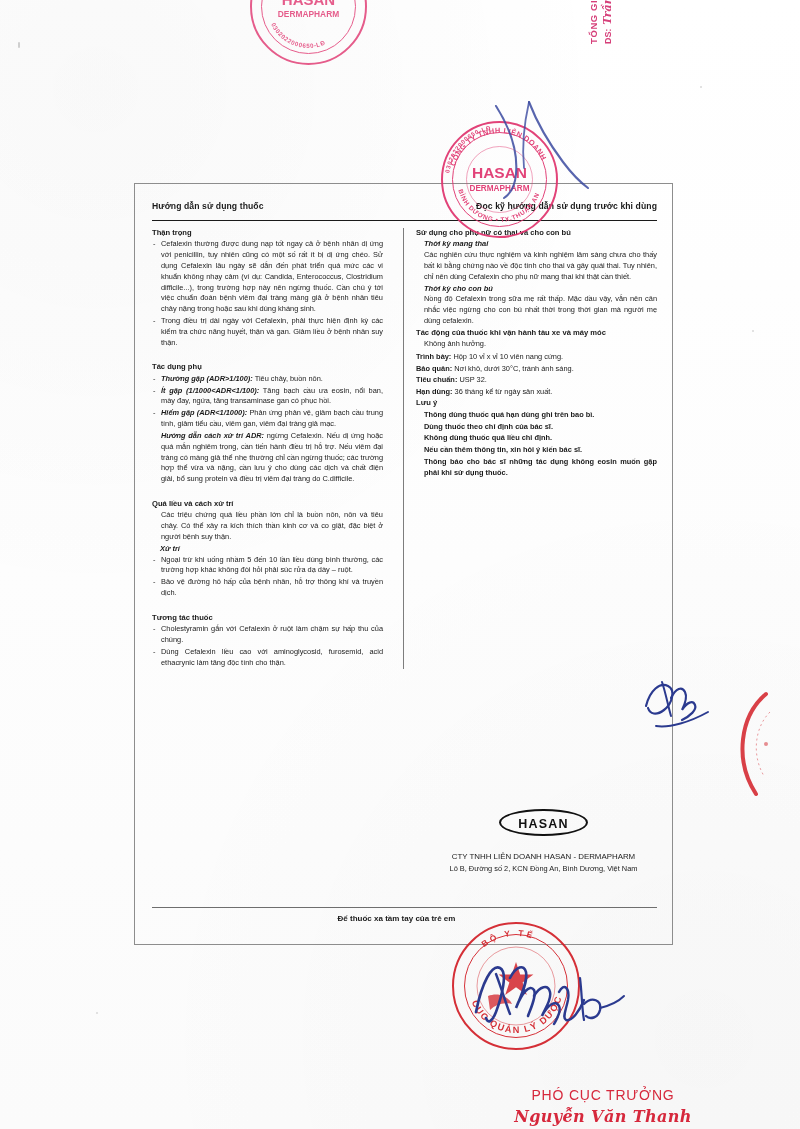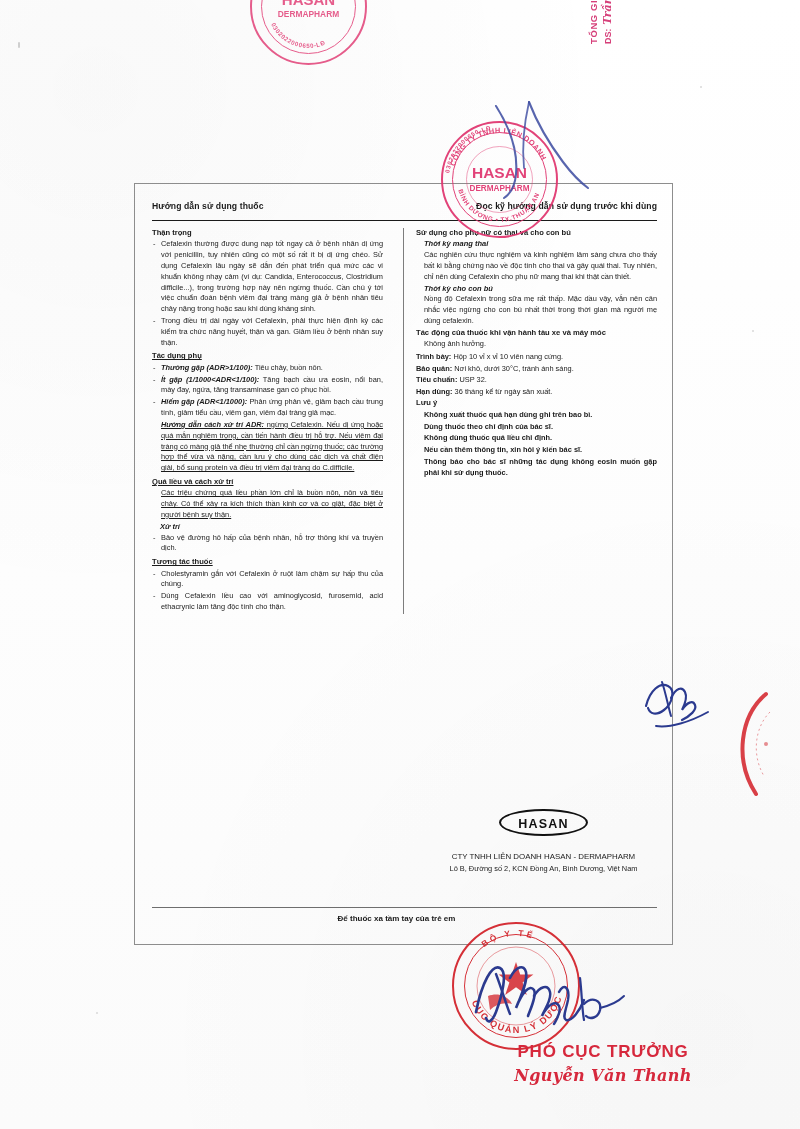--- a/index.html
+++ b/index.html
@@ -96,21 +96,21 @@
     box-sizing: border-box;
   }
 
   
   .sec-head {
     font-size: 7.6px;
     font-weight: bold;
     margin: 0 0 1.5px 0;
     line-height: 1.30;
   }
-  .sec-head.tight { margin-top: 3px; text-decoration: underline; }
+  .sec-head.tight { margin-top: 14px; }
 
   .sub-head {
     font-size: 7.5px;
     font-weight: bold;
     font-style: italic;
     margin: 0 0 1px 8px;
     line-height: 1.30;
   }
 
   .para {
@@ -138,21 +138,20 @@
     top: 0;
     color: #2a2a2a;
   }
 
   .plain-ind {
     font-size: 7.4px;
     line-height: 1.46;
     margin: 0 0 1px 0;
     padding-left: 9px;
     text-align: justify;
-    text-decoration: underline;
   }
   .bi { font-weight: bold; font-style: italic; }
 
   .kv {
     font-size: 7.4px;
     line-height: 1.52;
     margin: 0 0 0.5px 0;
   }
   .kv .k { font-weight: bold; }
 
@@ -304,24 +303,25 @@
 
   #deputy-block {
     position: absolute;
     left: 478px;
     top: 1042px;
     width: 250px;
     text-align: center;
     pointer-events: none;
   }
   #deputy-title {
-    font-size: 17px;
-    font-weight: bold;
+    font-size: 14px;
+    font-weight: normal;
     letter-spacing: 0.8px;
     color: #d6283c;
+    margin-top: 45px;
   }
   #deputy-name {
     font-size: 16px;
     font-family: "DejaVu Serif", serif;
     font-style: italic;
     font-weight: bold;
     color: #d6283c;
     margin-top: 4px;
     letter-spacing: 0.4px;
   }
@@ -360,20 +360,21 @@
 
         <div class="sec-head tight">Tác dụng phụ</div>
         <div class="bullet"><span class="bi">Thường gặp (ADR&gt;1/100):</span> <span>Tiêu chảy, buồn nôn.</span></div>
         <div class="bullet"><span class="bi">Ít gặp (1/1000&lt;ADR&lt;1/100):</span> <span>Tăng bạch cầu ưa eosin, nổi ban, mày đay, ngứa, tăng transaminase gan có phục hồi.</span></div>
         <div class="bullet"><span class="bi">Hiếm gặp (ADR&lt;1/1000):</span> <span>Phản ứng phản vệ, giảm bạch cầu trung tính, giảm tiểu cầu, viêm gan, viêm đại tràng giả mạc.</span></div>
         <div class="plain-ind"><span class="bi">Hướng dẫn cách xử trí ADR:</span> <span>ngừng Cefalexin. Nếu dị ứng hoặc quá mẫn nghiêm trọng, cần tiến hành điều trị hỗ trợ. Nếu viêm đại tràng có màng giả thể nhẹ thường chỉ cần ngừng thuốc; các trường hợp thể vừa và nặng, cần lưu ý cho dùng các dịch và chất điện giải, bổ sung protein và điều trị viêm đại tràng do C.difficile.</span></div>
 
         <div class="sec-head tight">Quá liều và cách xử trí</div>
         <div class="plain-ind">Các triệu chứng quá liều phần lớn chỉ là buồn nôn, nôn và tiêu chảy. Có thể xảy ra kích thích thần kinh cơ và co giật, đặc biệt ở người bệnh suy thận.</div>
         <div class="sub-head">Xử trí</div>
+        <div class="bullet"><span>Ngoại trừ khi uống nhầm 5 đến 10 lần liều dùng bình thường, các trường hợp khác không đòi hỏi phải súc rửa dạ dày – ruột.</span></div>
         <div class="bullet"><span>Bảo vệ đường hô hấp của bệnh nhân, hỗ trợ thông khí và truyền dịch.</span></div>
 
         <div class="sec-head tight">Tương tác thuốc</div>
         <div class="bullet"><span>Cholestyramin gắn với Cefalexin ở ruột làm chậm sự hấp thu của chúng.</span></div>
         <div class="bullet"><span>Dùng Cefalexin liều cao với aminoglycosid, furosemid, acid ethacrynic làm tăng độc tính cho thận.</span></div>
 
       </div>
 
       <div id="col-right">
 
@@ -385,21 +386,21 @@
 
         <div class="sec-head">Tác động của thuốc khi vận hành tàu xe và máy móc</div>
         <div class="para indent">Không ảnh hưởng.</div>
 
         <div class="kv"><span class="k">Trình bày:</span> <span>Hộp 10 vỉ x vỉ 10 viên nang cứng.</span></div>
         <div class="kv"><span class="k">Bảo quản:</span> <span>Nơi khô, dưới 30°C, tránh ánh sáng.</span></div>
         <div class="kv"><span class="k">Tiêu chuẩn:</span> <span>USP 32.</span></div>
         <div class="kv"><span class="k">Hạn dùng:</span> <span>36 tháng kể từ ngày sản xuất.</span></div>
 
         <div class="sec-head">Lưu ý</div>
-        <div class="note-line">Không xuất thuốc quá hạn dùng ghi trên bao bì.</div>
+        <div class="note-line">Thông dùng thuốc quá hạn dùng ghi trên bao bì.</div>
         <div class="note-line">Dùng thuốc theo chỉ định của bác sĩ.</div>
         <div class="note-line">Không dùng thuốc quá liều chỉ định.</div>
         <div class="note-line">Nếu cần thêm thông tin, xin hỏi ý kiến bác sĩ.</div>
         <div class="note-line">Thông báo cho bác sĩ những tác dụng không eosin muốn gặp phải khi sử dụng thuốc.</div>
 
       </div>
     </div>
 
     <div id="company-block">
       <div id="hasan-logo">

